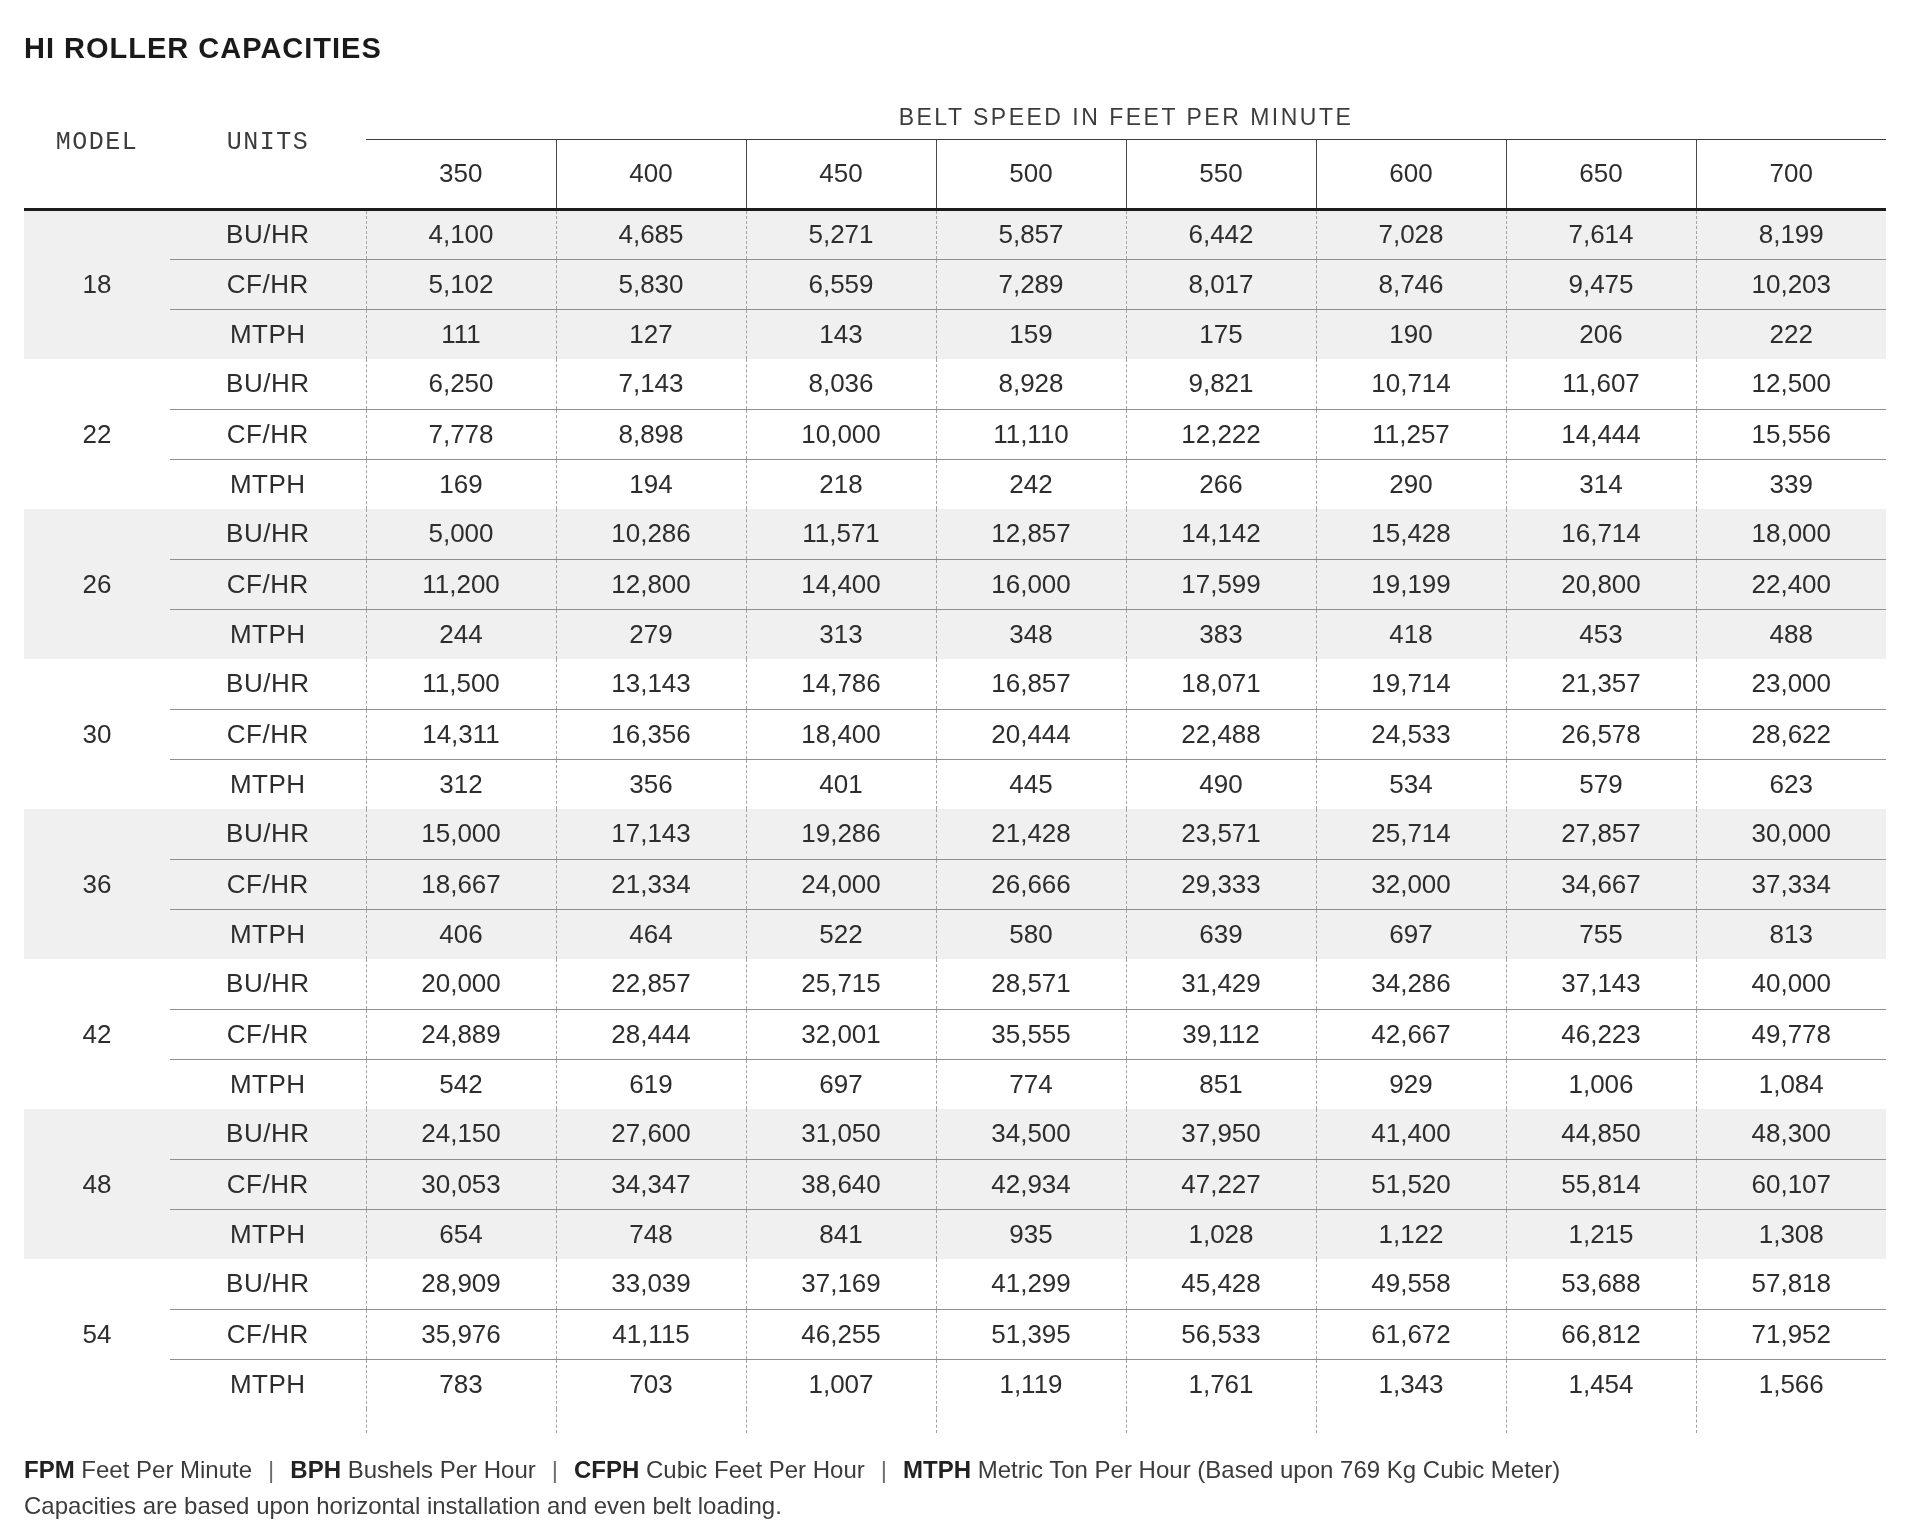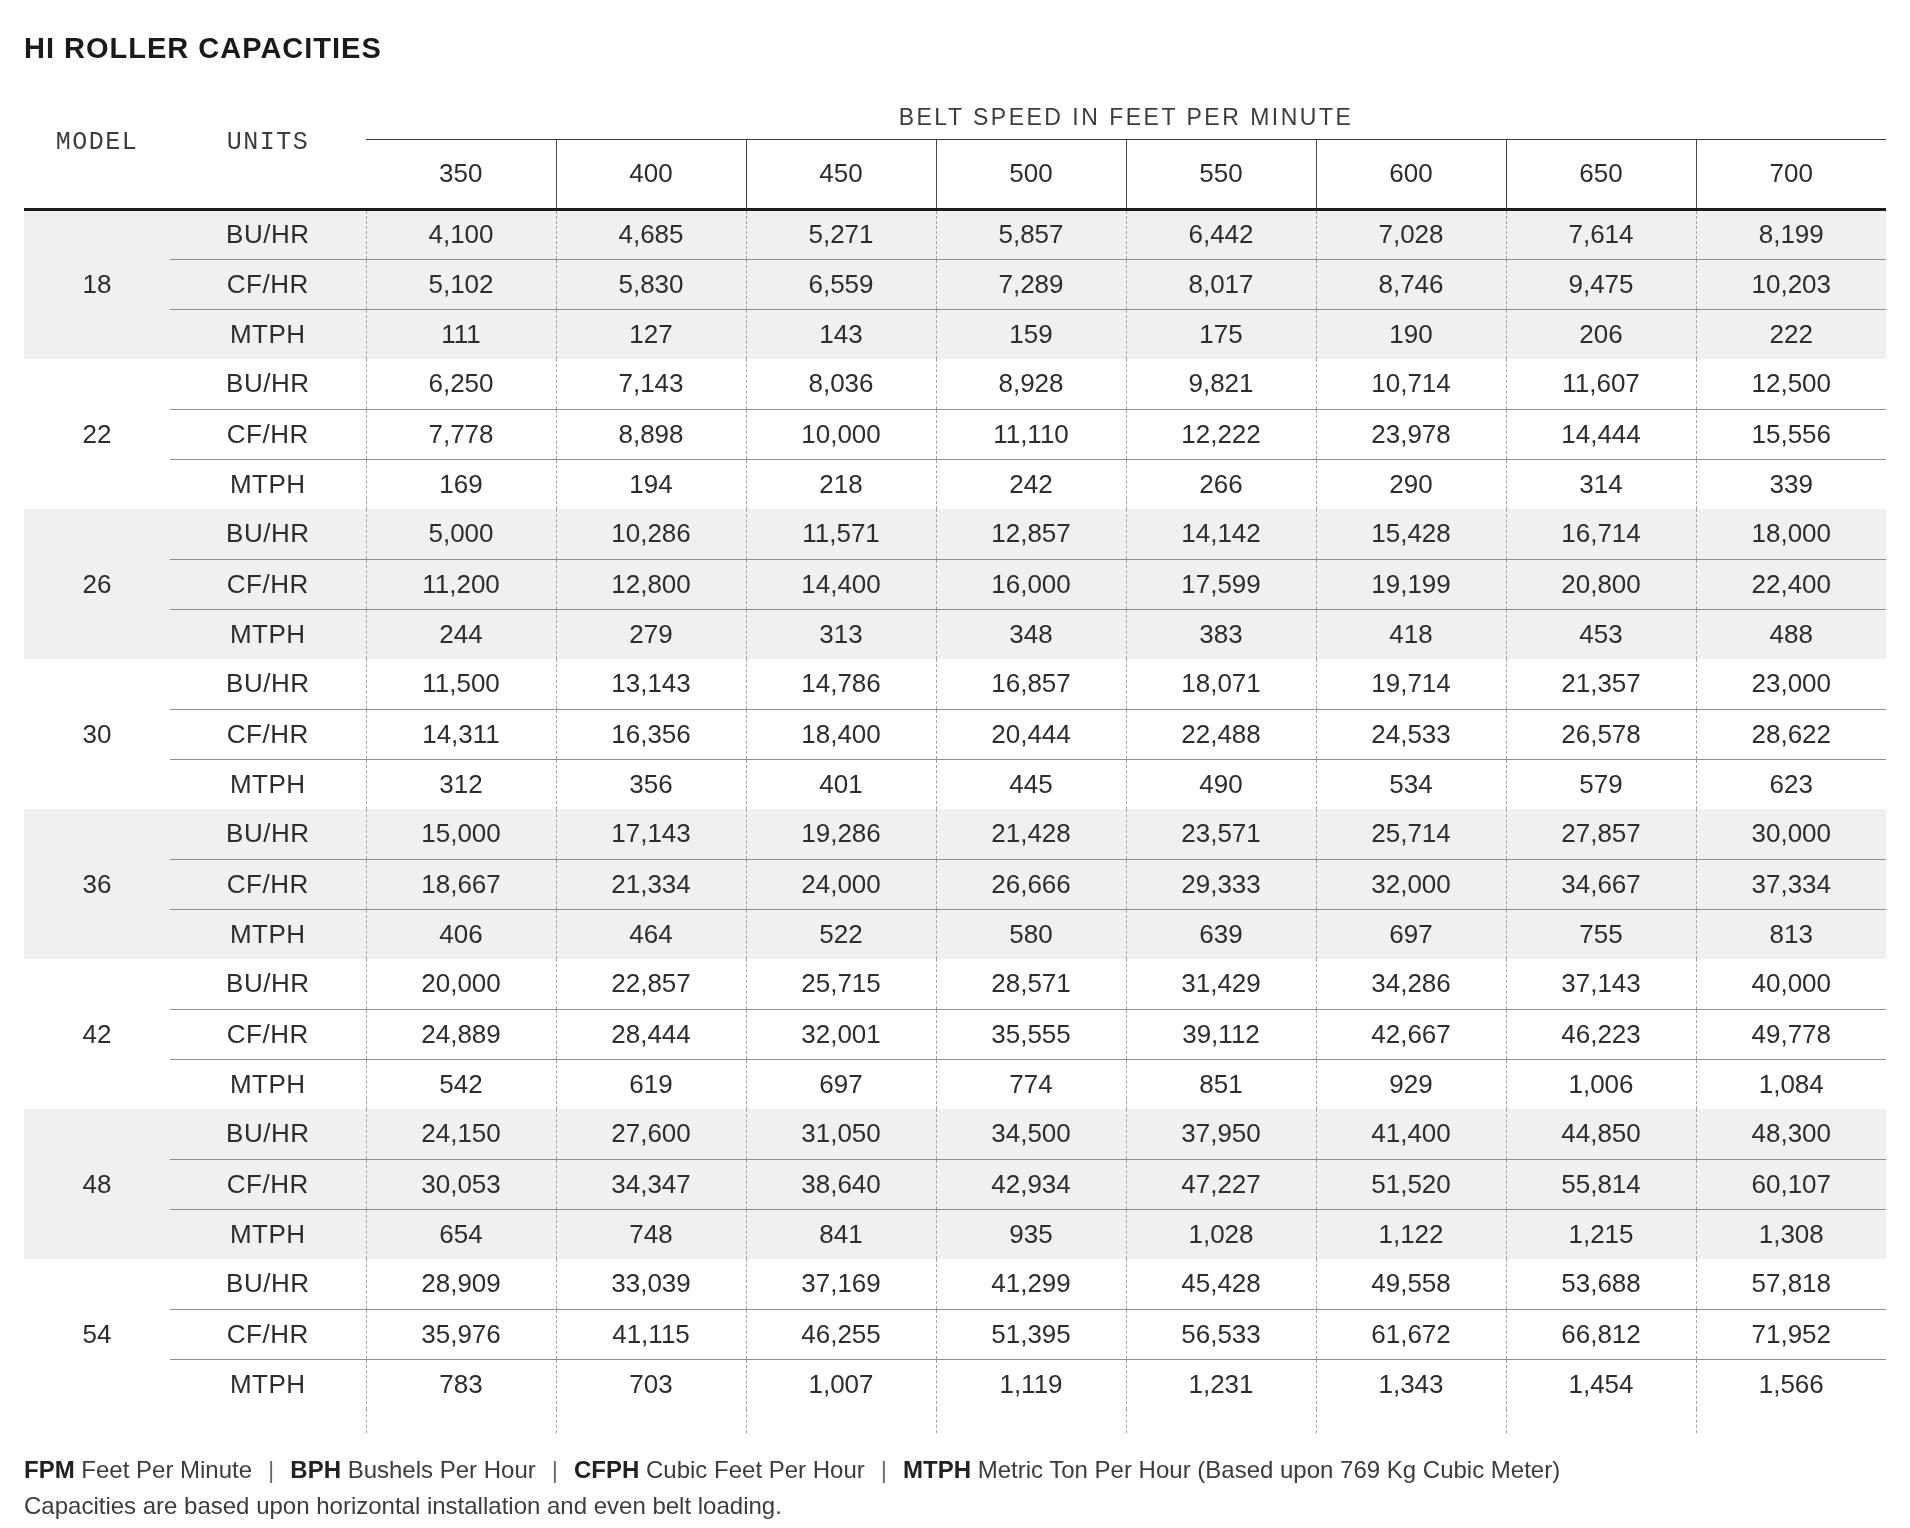--- a/index.html
+++ b/index.html
@@ -149,21 +149,21 @@
           <td class="data-cell">11,607</td>
           <td class="data-cell">12,500</td>
         </tr>
         <tr class="band-white sub">
           <td class="units-cell">CF/HR</td>
           <td class="data-cell">7,778</td>
           <td class="data-cell">8,898</td>
           <td class="data-cell">10,000</td>
           <td class="data-cell">11,110</td>
           <td class="data-cell">12,222</td>
-          <td class="data-cell">23,978</td>
+          <td class="data-cell">11,257</td>
           <td class="data-cell">14,444</td>
           <td class="data-cell">15,556</td>
         </tr>
         <tr class="band-white sub">
           <td class="units-cell">MTPH</td>
           <td class="data-cell">169</td>
           <td class="data-cell">194</td>
           <td class="data-cell">218</td>
           <td class="data-cell">242</td>
           <td class="data-cell">266</td>
@@ -363,21 +363,21 @@
           <td class="data-cell">61,672</td>
           <td class="data-cell">66,812</td>
           <td class="data-cell">71,952</td>
         </tr>
         <tr class="band-white sub">
           <td class="units-cell">MTPH</td>
           <td class="data-cell">783</td>
           <td class="data-cell">703</td>
           <td class="data-cell">1,007</td>
           <td class="data-cell">1,119</td>
-          <td class="data-cell">1,231</td>
+          <td class="data-cell">1,761</td>
           <td class="data-cell">1,343</td>
           <td class="data-cell">1,454</td>
           <td class="data-cell">1,566</td>
         </tr>
         <tr class="tail">
           <td class="model-cell-empty"></td>
           <td class="units-cell-empty"></td>
           <td class="data-cell"></td>
           <td class="data-cell"></td>
           <td class="data-cell"></td>

